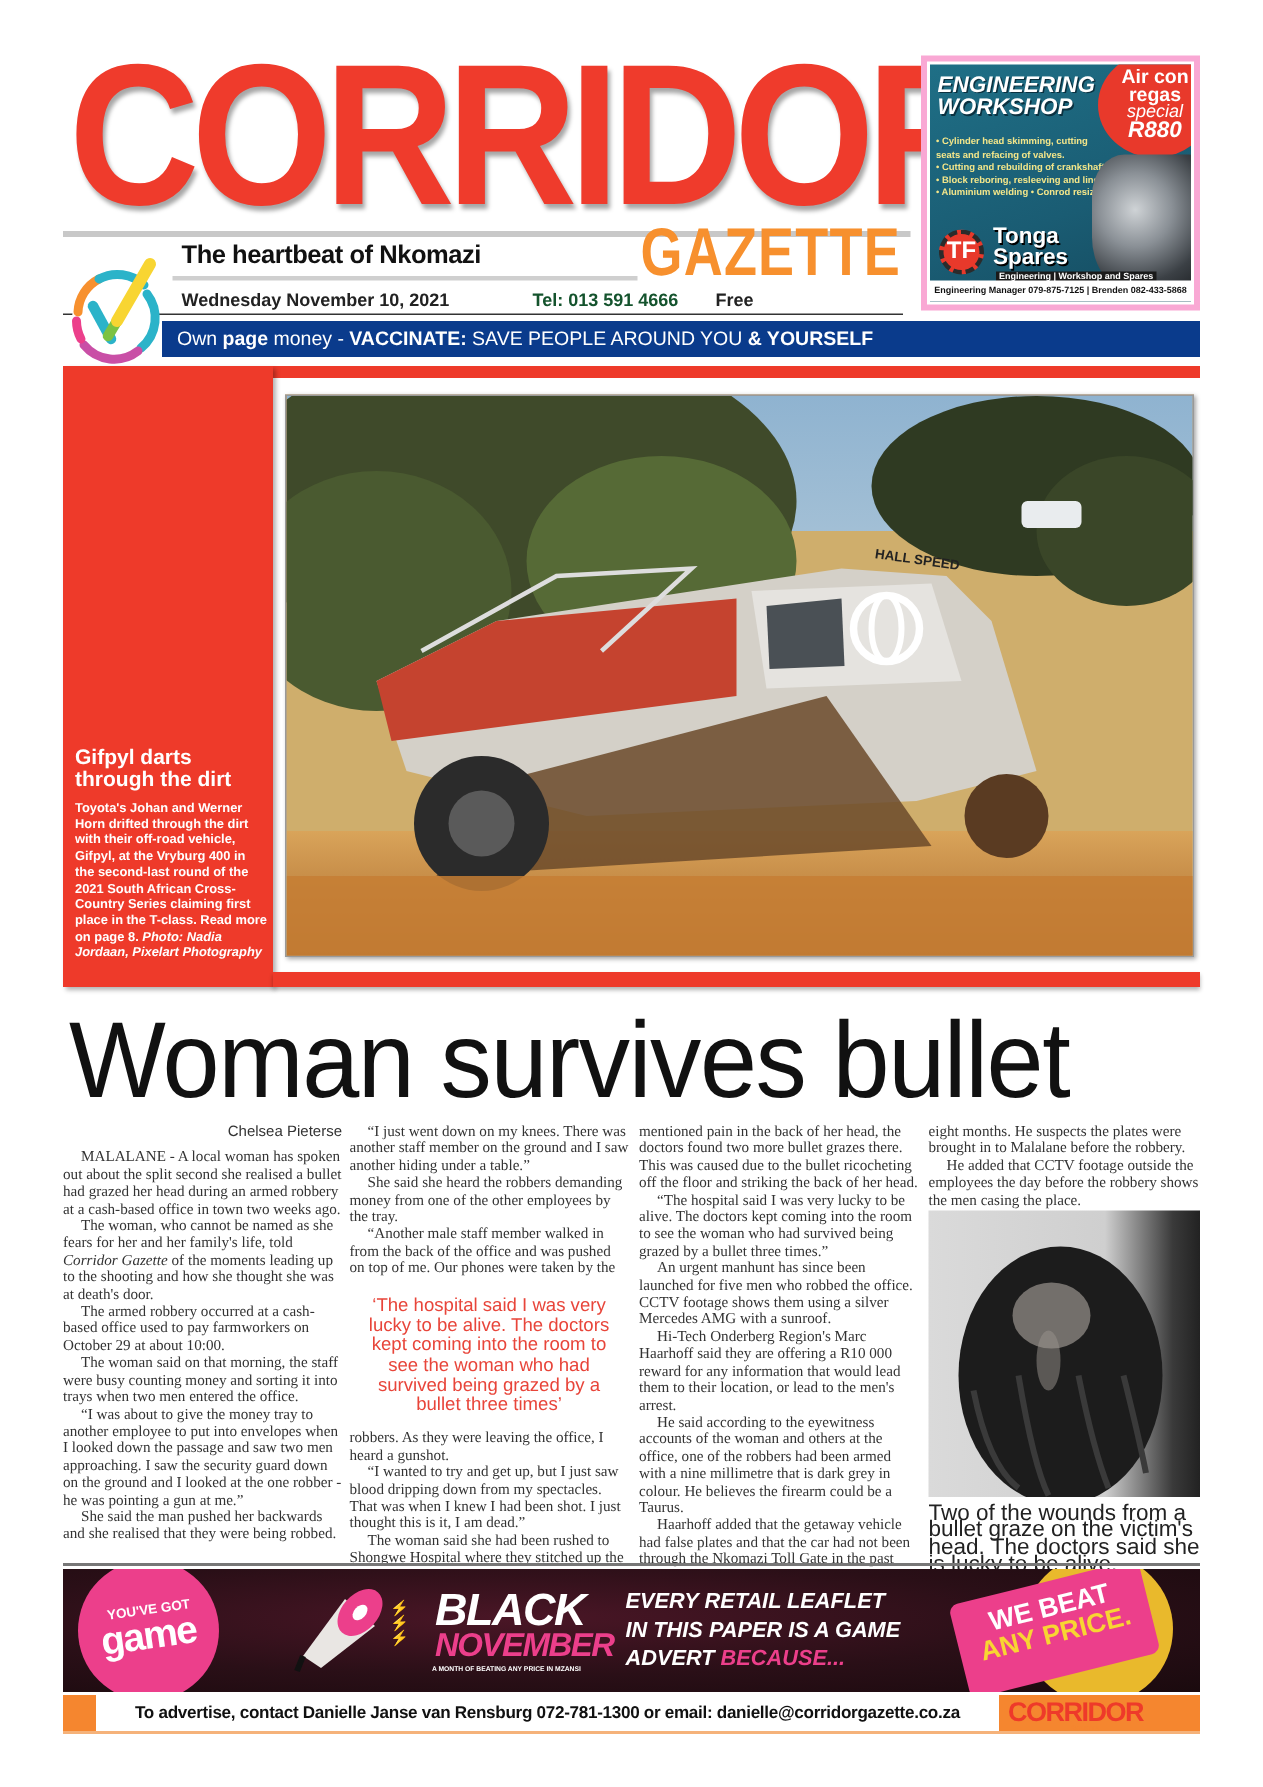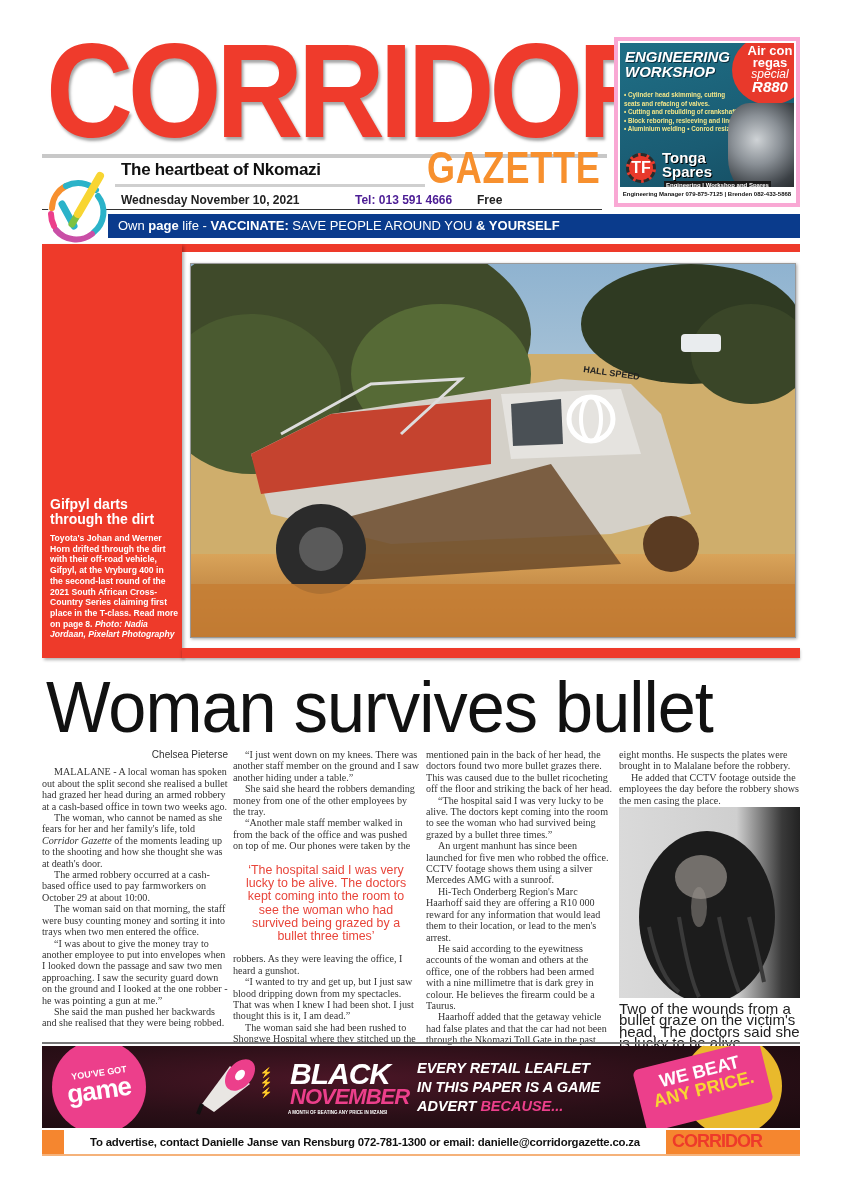--- a/index.html
+++ b/index.html
@@ -29,21 +29,21 @@
     color: #111; letter-spacing: -0.3px;
   }
   .tag-rule {
     position: absolute; left: 115px; top: 184px; width: 310px; height: 3px; background: #cfcfcf;
   }
   .dateline {
     position: absolute; left: 121px; top: 193px;
     font-family: "Liberation Sans", sans-serif; font-weight: 700; font-size: 12px; color: #222;
   }
   .tel { position: absolute; left: 355px; top: 193px;
-    font-family: "Liberation Sans", sans-serif; font-weight: 700; font-size: 12px; color: #4c1d95; }
+    font-family: "Liberation Sans", sans-serif; font-weight: 700; font-size: 12px; color: #14532d; }
   .free { position: absolute; left: 477px; top: 193px;
     font-family: "Liberation Sans", sans-serif; font-weight: 700; font-size: 12px; color: #222; }
   .date-rule { position: absolute; left: 42px; top: 209px; width: 560px; height: 1px; background: #333; }
 
   .vacc-logo { position: absolute; left: 42px; top: 170px; width: 72px; height: 76px; z-index: 5; }
 
   .vacc-bar {
     position: absolute; left: 108px; top: 214px; width: 692px; height: 24px; background: #0a3b8c;
     font-family: "Liberation Sans", sans-serif; font-size: 13px; color: #fff; padding-left: 10px;
     line-height: 24px; white-space: nowrap;
@@ -213,21 +213,21 @@
   <path d="M10 38 A26 26 0 0 1 24 16" stroke="#f7902e" stroke-width="6" fill="none" stroke-linecap="round"></path>
   <path d="M24 16 A26 26 0 0 1 54 20" stroke="#2bb3c9" stroke-width="6" fill="none" stroke-linecap="round"></path>
   <path d="M56 26 A26 26 0 0 1 52 62" stroke="#2bb3c9" stroke-width="6" fill="none" stroke-linecap="round"></path>
   <path d="M50 64 A26 26 0 0 1 14 60" stroke="#c94fa6" stroke-width="6" fill="none" stroke-linecap="round"></path>
   <path d="M12 56 A26 26 0 0 1 9 44" stroke="#ec3f8b" stroke-width="6" fill="none" stroke-linecap="round"></path>
   <path d="M20 34 L32 56" stroke="#2bb3c9" stroke-width="7" fill="none" stroke-linecap="round"></path>
   <path d="M30 54 L36 44" stroke="#7cc242" stroke-width="7" fill="none" stroke-linecap="round"></path>
   <path d="M36 44 L58 6" stroke="#f8d532" stroke-width="8" fill="none" stroke-linecap="round"></path>
 </svg>
 
-<div class="vacc-bar"><span>Own </span><b>page</b><span> life - </span><b>VACCINATE:</b><span> SAVE PEOPLE AROUND YOU </span><b>&amp; YOURSELF</b></div>
+<div class="vacc-bar"><span>Own </span><b>page</b><span> money - </span><b>VACCINATE:</b><span> SAVE PEOPLE AROUND YOU </span><b>&amp; YOURSELF</b></div>
 
 <div class="ad-eng">
   <div class="ad-eng-inner">
     <div class="ad-eng-title">
       <div>ENGINEERING</div>
       <div>WORKSHOP</div>
     </div>
     <div class="ad-eng-bubble">
       <span class="b1">Air con</span>
       <span class="b1">regas</span>

